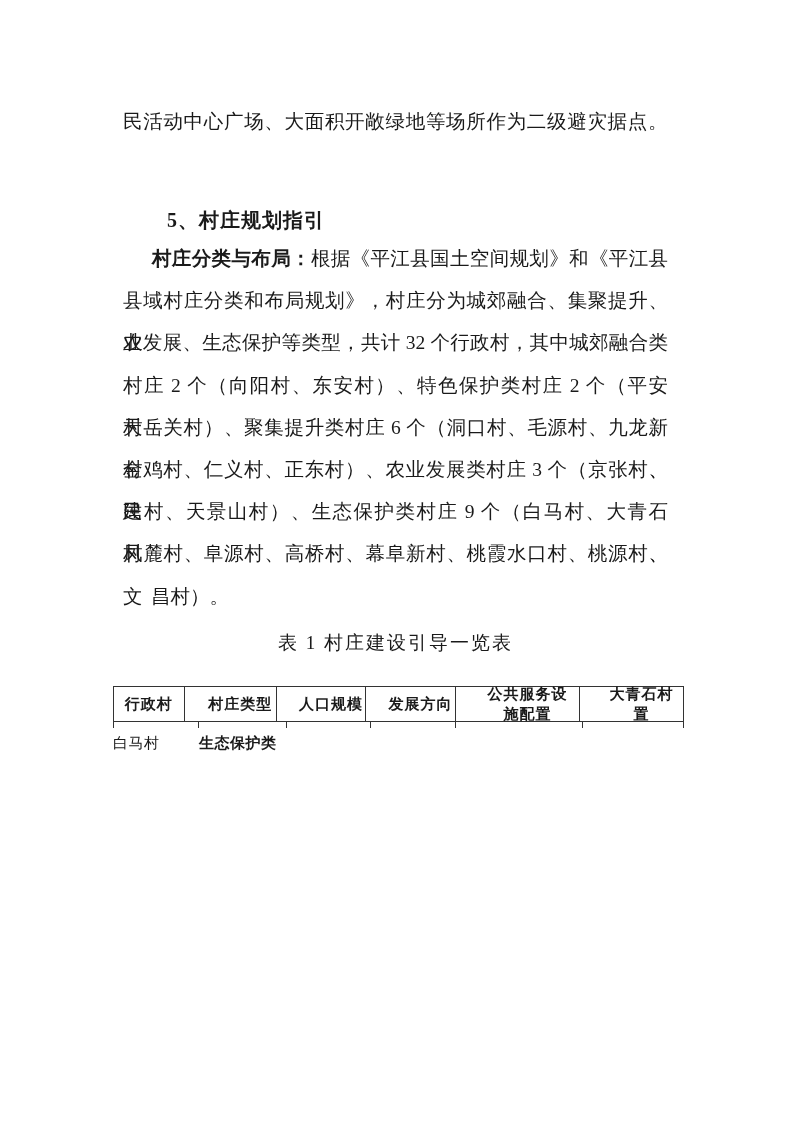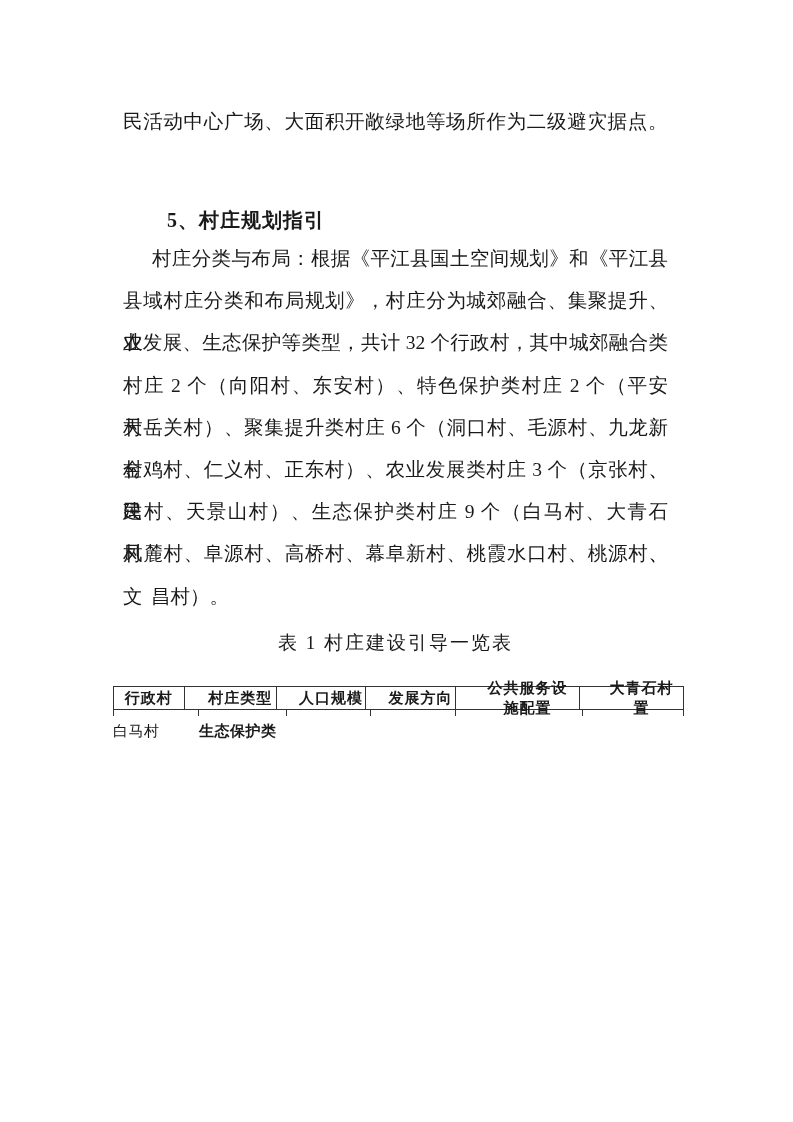--- a/index.html
+++ b/index.html
@@ -25,36 +25,36 @@
   }
   .para{
     position:absolute;left:123px;top:238px;width:545px;
     font-size:19.5px;
   }
   .para-line{
     height:42.2px;line-height:42.2px;
     text-align:justify;text-align-last:justify;
     white-space:nowrap0;
   }
-  .para-line.first b{font-weight:400;}
+  .para-line.first b{font-weight:700;}
   .para-line.first{text-indent:29px;}
   .para-line.last{text-align:left;text-align-last:left;margin-left:28px;}
   .caption{
     position:absolute;left:123px;top:630px;width:545px;
     font-size:19px;text-align:center;letter-spacing:2px;
   }
   .tbl{
     position:absolute;left:113px;top:686px;width:571px;
     font-size:15px;
   }
   .tbl-header{
     display:flex;
     border:1px solid #333;
     box-sizing:border-box;
-    height:24px;
+    height:36px;
     gap:20px;
   }
   .tbl-header .cell{
     box-sizing:border-box;
     display:flex;align-items:center;justify-content:center;
     text-align:center;
     font-weight:700;
     letter-spacing:1px;
     line-height:20px;
     border-right:1px solid #333;

